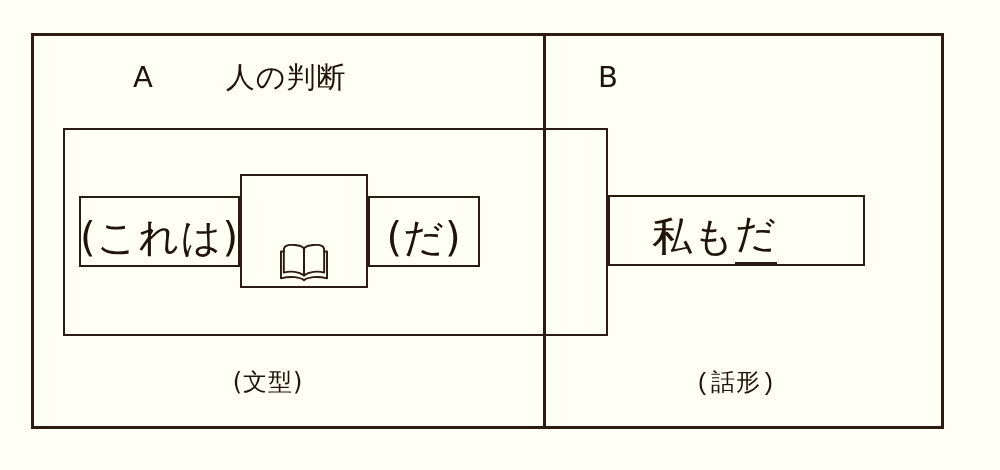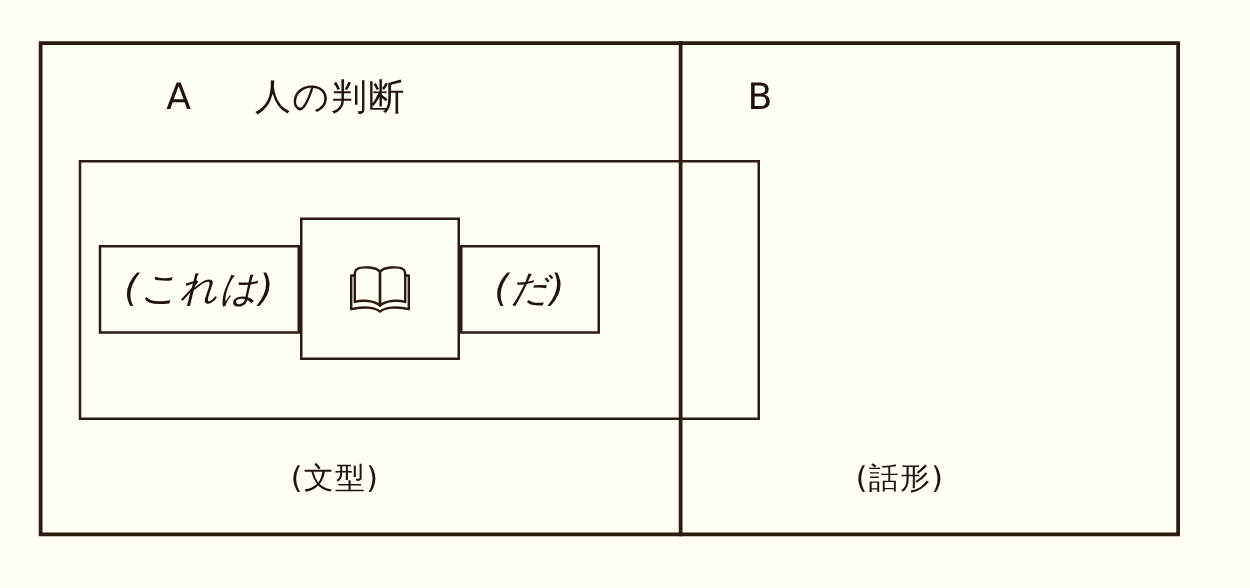--- a/index.html
+++ b/index.html
@@ -32,55 +32,54 @@
   
   .title{
     position:absolute;top:60px;height:34px;
     display:flex;align-items:center;
     font-size:29px;line-height:34px;letter-spacing:1px;
     white-space:nowrap;
   }
   .title-a{left:133px;}
   .title-b{left:598px;}
   .title .lbl{display:inline-block;}
-  .title .txt{display:inline-block;margin-left:50px;}
+  .title .txt{display:inline-block;margin-left:72px;}
 
   
   .bigbox{
     position:absolute;left:63px;top:128px;width:545px;height:208px;
     border:2px solid var(--line);
   }
 
   .smallbox{
     position:absolute;
     border:2px solid var(--line);
-    display:flex;align-items:center;justify-content:center;
-    font-size:30px;letter-spacing:1px;white-space:nowrap;
+    display:flex;align-items:flex-end;justify-content:center;
+    font-size:40px;letter-spacing:1px;white-space:nowrap;
     background:var(--bg);
-    font-style:italic;
   }
   .korewa-box{left:79px;top:196px;width:161px;height:71px;}
   .da-box{left:368px;top:196px;width:112px;height:71px;}
   .book-box{left:240px;top:174px;width:128px;height:114px;z-index:2;}
   .speaker-box{
     left:608px;top:195px;width:257px;height:71px;
     justify-content:flex-start;padding-left:42px;
   }
   .underlined{
     border-bottom:2px solid var(--line);
     padding-bottom:1px;
   }
 
   
   .caption{
     position:absolute;top:366px;width:200px;
     text-align:center;font-size:24px;letter-spacing:1px;white-space:nowrap;
   }
   .caption-a{left:168px;}
-  .caption-b{left:620px;}
+  .caption-b{left:636px;font-family:Liberation Mono, monospace;}
 
   .book-icon-svg{display:block;}
 </style>
 </head>
 <body>
 
 <div class="stage">
 
   <div class="outer-frame"></div>
   <div class="divider"></div>
@@ -112,17 +111,21 @@
           <path d="M11 14 L8 14 L8 42 C18 39.5 28 40.5 32 44 C36 40.5 46 39.5 56 42 L56 14 L53 14"></path>
         </g>
       </svg>
     </span>
   </div>
 
   <div class="smallbox da-box">
     <span>(だ)</span>
   </div>
 
+  <div class="smallbox speaker-box">
+    <span>私も</span>
+      <span class="underlined">だ</span>
+  </div>
 
   <div class="caption caption-a">(文型)</div>
   <div class="caption caption-b">(話形)</div>
 
 </div>
 
 </body></html>

